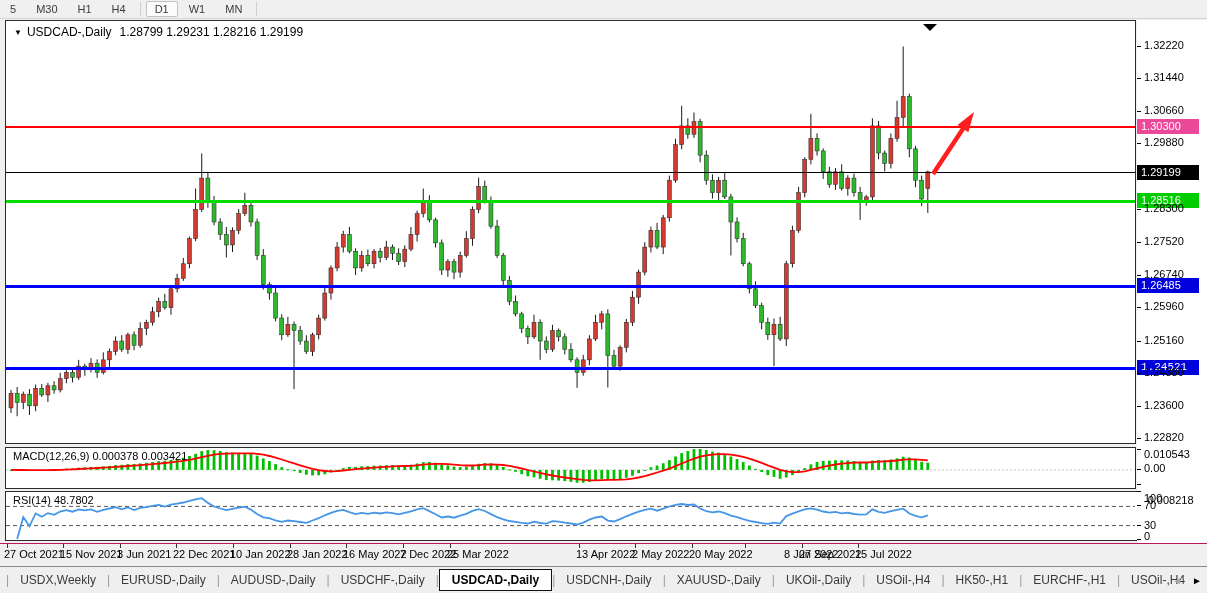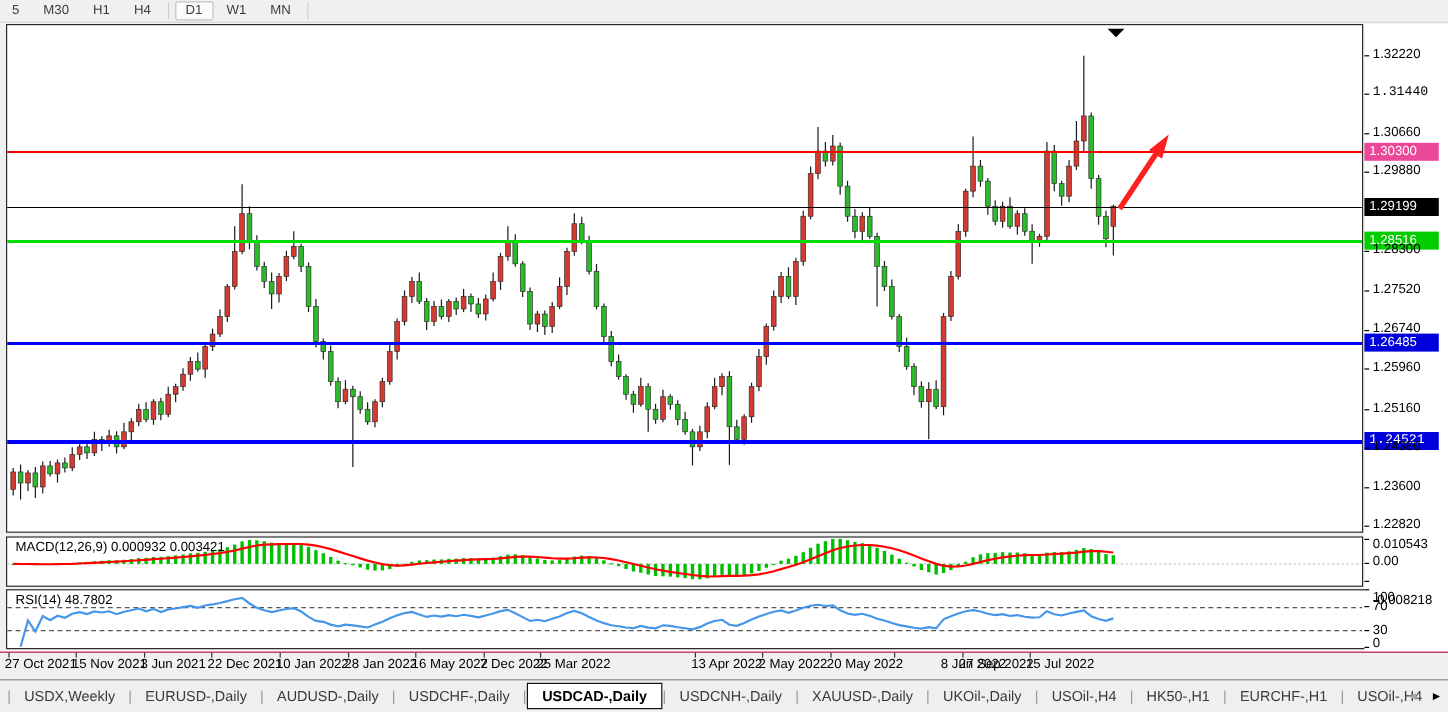--- a/index.html
+++ b/index.html
@@ -51,20 +51,23 @@
     <div class="tf-btn">H1</div>
     <div class="tf-btn">H4</div>
     <div class="tf-sep"></div>
     <div class="tf-btn active">D1</div>
     <div class="tf-btn">W1</div>
     <div class="tf-btn">MN</div>
     <div class="tf-sep"></div>
   </div>
 
 <div id="main-panel" class="panel">
+  <div id="chart-title">
+    <span class="tri">▼</span><span>USDCAD-,Daily</span><span class="vals">1.28799 1.29231 1.28216 1.29199</span>
+  </div>
 <svg width="1129" height="422" viewBox="0 0 1129 422">
       <line x1="5" y1="368.9366336633666" x2="5" y2="391.9168316831689" stroke="#1a1a1a" stroke-width="1"></line>
       <rect x="3" y="372.279207920792" width="4" height="14.623762376237892" fill="#d23a32" stroke="#222" stroke-width="0.5"></rect>
       <line x1="11.152999999999999" y1="366.01188118811945" x2="11.152999999999999" y2="395.2594059405942" stroke="#1a1a1a" stroke-width="1"></line>
       <rect x="9.152999999999999" y="372.279207920792" width="4" height="9.192079207921665" fill="#2eb82e" stroke="#222" stroke-width="0.5"></rect>
       <line x1="17.305999999999997" y1="370.6079207920793" x2="17.305999999999997" y2="388.15643564356435" stroke="#1a1a1a" stroke-width="1"></line>
       <rect x="15.306" y="373.11485148514925" width="4" height="8.356435643564396" fill="#d23a32" stroke="#222" stroke-width="0.5"></rect>
       <line x1="23.459" y1="368.1009900990103" x2="23.459" y2="394.0059405940597" stroke="#1a1a1a" stroke-width="1"></line>
       <rect x="21.459" y="373.11485148514925" width="4" height="11.699009900989779" fill="#2eb82e" stroke="#222" stroke-width="0.5"></rect>
       <line x1="29.612" y1="363.50495049504946" x2="29.612" y2="390.24554455445616" stroke="#1a1a1a" stroke-width="1"></line>
@@ -366,21 +369,21 @@
       <line x1="0" y1="347.3324752475254" x2="1129" y2="347.3324752475254" stroke="#0000ff" stroke-width="3" shape-rendering="crispEdges"></line>
       <polygon points="917,3 931,3 924,10" fill="#000000"></polygon>
       <line x1="927" y1="153" x2="958.6229412516914" y2="105.17994249744225" stroke="#ff1f1f" stroke-width="4.5"></line>
       <polygon points="968,91 962.3899088980708,111.26763128310888 951.5464234588502,104.0969392991082" fill="#ff1f1f"></polygon>
     </svg>
   </div>
 
 <div id="macd-panel" class="panel">
   <div class="ind-label">
     <span>MACD(12,26,9)</span>
-    <span>0.000932 0.003421</span>
+    <span>0.000378 0.003421</span>
   </div>
 <svg width="1129" height="40" viewBox="0 0 1129 40">
       <line x1="0" y1="21.904761904761905" x2="1129" y2="21.904761904761905" stroke="#c8c8c8" stroke-dasharray="2 2"></line>
       <rect x="3.6" y="21.904761904761905" width="2.8" height="1" fill="#00bf00"></rect>
       <rect x="9.752999999999998" y="21.904761904761905" width="2.8" height="1" fill="#00bf00"></rect>
       <rect x="15.905999999999999" y="21.904761904761905" width="2.8" height="1" fill="#00bf00"></rect>
       <rect x="22.059" y="21.904761904761905" width="2.8" height="1" fill="#00bf00"></rect>
       <rect x="28.212" y="21.904761904761905" width="2.8" height="1" fill="#00bf00"></rect>
       <rect x="34.365" y="21.904761904761905" width="2.8" height="1" fill="#00bf00"></rect>
       <rect x="40.518" y="21.84583406441954" width="2.8" height="1" fill="#00bf00"></rect>
@@ -545,21 +548,21 @@
 
 <div id="axis-strip">
     <div class="price-badge" style="background: #ec4899; top: 98.8733px;">1.30300</div>
     <div class="price-badge" style="background: rgb(0, 0, 0); top: 144.875px;">1.29199</div>
     <div class="price-badge" style="background: rgb(0, 204, 0); top: 173.413px;">1.28516</div>
     <div class="price-badge" style="background: rgb(0, 0, 221); top: 258.272px;">1.26485</div>
     <div class="price-badge" style="background: rgb(0, 0, 221); top: 340.332px; font-family: Liberation Mono, monospace;">1.24521</div>
     <div class="axis-tick" style="top: 25.6515px;"></div>
     <div class="axis-label" style="top: 18.6515px;">1.32220</div>
     <div class="axis-tick" style="top: 58.2416px;"></div>
-    <div class="axis-label" style="top: 51.2416px; font-family: Liberation Mono, monospace;">1.31440</div>
+    <div class="axis-label" style="top: 51.2416px;">1.31440</div>
     <div class="axis-tick" style="top: 90.8317px;"></div>
     <div class="axis-label" style="top: 83.8317px;">1.30660</div>
     <div class="axis-tick" style="top: 123.422px;"></div>
     <div class="axis-label" style="top: 116.422px;">1.29880</div>
     <div class="axis-tick" style="top: 189.438px;"></div>
     <div class="axis-label" style="top: 182.438px;">1.28300</div>
     <div class="axis-tick" style="top: 222.028px;"></div>
     <div class="axis-label" style="top: 215.028px;">1.27520</div>
     <div class="axis-tick" style="top: 254.618px;"></div>
     <div class="axis-label" style="top: 247.618px;">1.26740</div>

